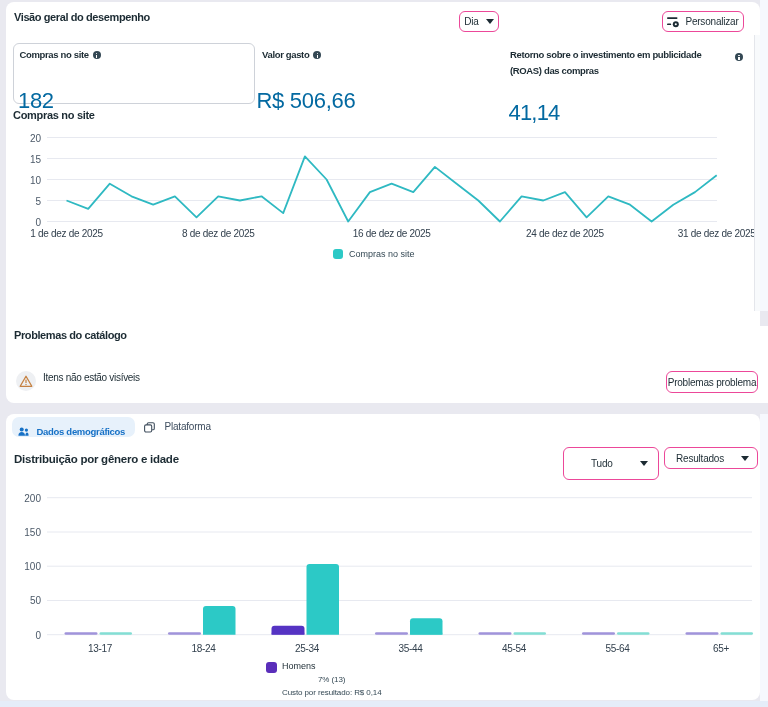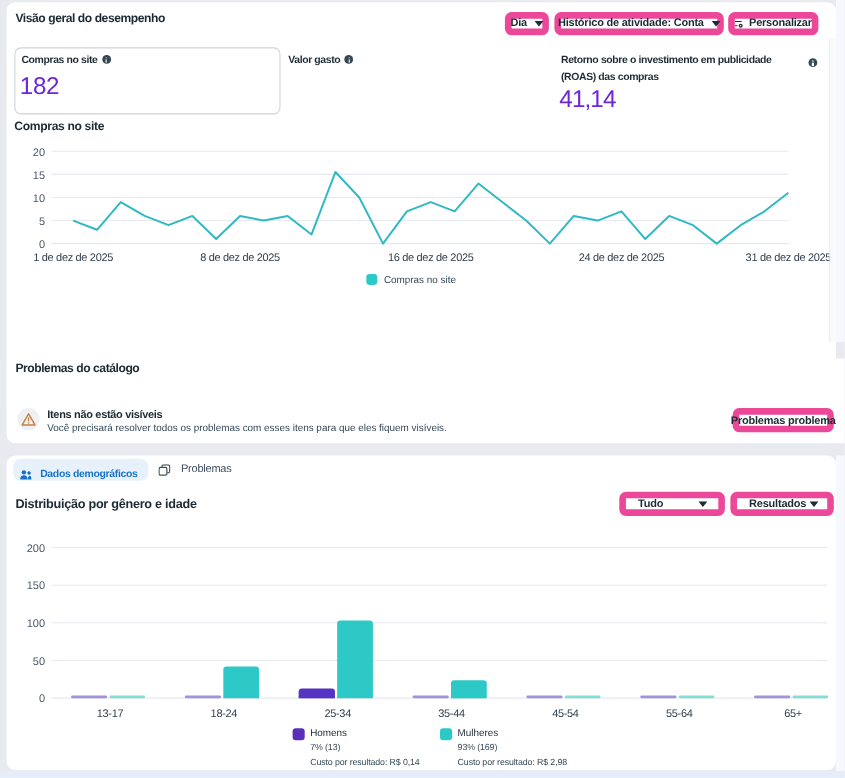--- a/index.html
+++ b/index.html
@@ -4,52 +4,52 @@
 <style>
 * { margin:0; padding:0; box-sizing:border-box; }
 html,body { width:768px; height:707px; overflow:hidden; }
 body { position:relative; background:#e9e9f0; font-family:"Liberation Sans", sans-serif; color:#1c2b33; }
 .card { position:absolute; background:#fff; border-radius:8px; }
 #card1 { left:6px; top:2px; width:754px; height:375px; overflow:hidden; }
 #card2 { left:6px; top:326px; width:762px; height:77px; border-radius:8px 0 0 8px; }
 #card3 { left:6px; top:414px; width:754px; height:286px; overflow:hidden; }
 .strip { position:absolute; background:#f6f8fd; }
 .h1 { position:absolute; font-size:11px; font-weight:bold; letter-spacing:-0.4px; color:#1c2b33; white-space:nowrap; }
-.btn { position:absolute; height:21px; background:#fff; border:6px solid #ec4899; border-radius:6px; font-size:10px; letter-spacing:-0.2px; color:#1c2b33; display:flex; align-items:center; justify-content:center; white-space:nowrap; font-weight:700; }
+.btn { position:absolute; height:21px; background:#fff; border:1px solid #ec4899; border-radius:6px; font-size:10px; letter-spacing:-0.2px; color:#1c2b33; display:flex; align-items:center; justify-content:center; white-space:nowrap; font-weight:400; }
 .caret { width:0; height:0; border-left:4.5px solid transparent; border-right:4.5px solid transparent; border-top:5px solid #1c2b33; display:inline-block; margin-left:7px; }
 .mlabel { position:absolute; font-size:9.5px; font-weight:bold; letter-spacing:-0.35px; color:#1c2b33; white-space:nowrap; line-height:16px; }
-.mval { position:absolute; font-size:22px; line-height:25px; color:#6d28d9; letter-spacing:-0.3px; }
+.mval { position:absolute; font-size:22px; line-height:25px; color:#0369a1; letter-spacing:-0.3px;margin-top:23px; }
 .txt { position:absolute; font-size:9px; color:#344854; white-space:nowrap; }
 .ii { display:inline-block; width:8px; height:8px; background:#344854; border-radius:50%; position:relative; vertical-align:-1px; margin-left:4px; }
 .ii:after { content:""; position:absolute; left:3.2px; top:1.5px; width:1.6px; height:1.6px; background:#fff; border-radius:50%; }
 .ii:before { content:""; position:absolute; left:3.2px; top:3.8px; width:1.6px; height:2.8px; background:#fff; }
 .axis { font-size:10px; fill:#4b5968; font-family:"Liberation Sans", sans-serif; }
 .xaxis { font-size:10px; letter-spacing:-0.3px; fill:#33414e; font-family:"Liberation Sans", sans-serif; }
 </style>
 </head>
 <body>
 
 <div id="card1" class="card">
   <div class="h1" style="left:8px;top:9px;">Visão geral do desempenho</div>
 
   <div class="btn" style="left:453px;top:9px;width:40px;">Dia<span class="caret"></span></div>
-  <div class="btn" style="left:498px;top:9px;width:154px;">Histórico de atividade: Conta<span class="caret"></span></div>
   <div class="btn" style="left:656px;top:9px;width:82px;align-items:center;">
     <svg width="13" height="12" viewBox="0 0 13 12" style="margin-right:5px;">
       <rect x="0" y="1.2" width="10.5" height="1.7" rx="0.85" fill="#1c2b33"></rect>
       <rect x="0" y="7.4" width="4.2" height="1.7" rx="0.85" fill="#1c2b33"></rect>
       <circle cx="8.8" cy="8.2" r="3" fill="#1c2b33"></circle>
       <circle cx="8.8" cy="8.2" r="1.05" fill="#fff"></circle>
     </svg>Personalizar</div>
 
   <div style="position:absolute;left:7px;top:41px;width:242px;height:61px;border:1px solid #ced2d9;border-radius:6px;"></div>
   <div class="mlabel" style="left:13.5px;top:45px;">Compras no site<span class="ii"></span></div>
   <div class="mval" style="left:12px;top:63px;">182</div>
 
   <div class="mlabel" style="left:256px;top:45px;">Valor gasto<span class="ii"></span></div>
+  <div class="mval" style="left:250.5px;top:63px;">R$ 506,66</div>
 
   <div class="mlabel" style="left:504px;top:45px;width:200px;white-space:normal;">Retorno sobre o investimento em publicidade (ROAS) das compras</div>
   <span class="ii" style="position:absolute;left:725px;top:51px;"></span>
   <div class="mval" style="left:502.5px;top:75px;letter-spacing:-0.8px;">41,14</div>
 
   <div class="h1" style="left:7px;top:107px;letter-spacing:-0.3px;">Compras no site</div>
 
   <div style="position:absolute;left:748px;top:33px;width:1px;height:276px;background:#e4e6eb;"></div>
   <div style="position:absolute;left:749px;top:33px;width:5px;height:276px;background:#f8fafc;"></div>
 
@@ -84,45 +84,44 @@
 <div class="strip" style="left:760px;top:414px;width:8px;height:287px;"></div>
 
 <div id="card2" class="card">
   <div class="h1" style="left:8px;top:3px;">Problemas do catálogo</div>
   <div style="position:absolute;left:10px;top:45px;width:20px;height:20px;background:#eef0f3;border-radius:50%;"></div>
   <svg style="position:absolute;left:13px;top:49px;" width="14" height="13" viewBox="0 0 14 13">
     <path d="M7 1.2 L12.8 11.3 L1.2 11.3 Z" fill="none" stroke="#c58142" stroke-width="1.3" stroke-linejoin="round"></path>
     <rect x="6.4" y="4.6" width="1.2" height="3.4" fill="#c58142"></rect>
     <rect x="6.4" y="8.9" width="1.2" height="1.2" fill="#c58142"></rect>
   </svg>
-  <div style="position:absolute;left:37px;top:46px;font-size:10px;font-weight:bold;letter-spacing:-0.3px;white-space:nowrap;">Itens não estão visíveis</div>
-  <div class="txt" style="left:37px;top:57.5px;">Você precisará resolver todos os problemas com esses itens para que eles fiquem visíveis.</div>
+  <div style="position:absolute;left:37px;top:46px;font-size:10px;font-weight:normal;letter-spacing:-0.3px;white-space:nowrap;">Itens não estão visíveis</div>
   <div class="btn" style="left:660px;top:45px;width:92px;height:22px;">Problemas problema</div>
 </div>
 
 <div id="card3" class="card">
 
   <div style="position:absolute;left:5.5px;top:2.5px;width:123px;height:20.5px;background:#e7f1fb;border-radius:7px;display:flex;align-items:flex-end;">
     <svg style="margin-left:6.5px;" width="11" height="10" viewBox="0 0 11 10">
       <circle cx="3.7" cy="2.4" r="2" fill="#1771c6"></circle>
       <path d="M0.4 8.8 C0.4 6.2 1.8 5 3.7 5 C5.6 5 7 6.2 7 8.8 Z" fill="#1771c6"></path>
       <circle cx="8.4" cy="3.1" r="1.6" fill="#1771c6"></circle>
       <path d="M7.1 8.8 C7.6 6.4 8.3 5.6 8.9 5.6 C9.9 5.6 10.6 6.8 10.6 8.8 Z" fill="#1771c6"></path>
     </svg>
     <span style="margin-left:7.5px;font-size:9.5px;font-weight:bold;letter-spacing:-0.3px;color:#1771c6;white-space:nowrap;">Dados demográficos</span>
   </div>
   <svg style="position:absolute;left:138px;top:8px;" width="11" height="11" viewBox="0 0 11 11">
     <path d="M3.2 2.9 V2.1 a1.4 1.4 0 0 1 1.4-1.4 h4.3 a1.4 1.4 0 0 1 1.4 1.4 v4.3 a1.4 1.4 0 0 1 -1.4 1.4 h-0.8" fill="none" stroke="#404f5e" stroke-width="1.1"></path>
     <rect x="0.6" y="2.9" width="7.1" height="7.1" rx="1.4" fill="none" stroke="#404f5e" stroke-width="1.1"></rect>
   </svg>
-  <div style="position:absolute;left:158.5px;top:7px;font-size:10px;letter-spacing:-0.2px;color:#3d4c5e;font-weight:500;">Problemas</div>
+  <div style="position:absolute;left:158.5px;top:7px;font-size:10px;letter-spacing:-0.2px;color:#3d4c5e;font-weight:500;">Plataforma</div>
 
   <div class="h1" style="left:8px;top:39px;font-size:11.5px;letter-spacing:-0.25px;text-align:center;">Distribuição por gênero e idade</div>
 
-  <div class="btn" style="left:557px;top:33px;width:96px;height:22px;justify-content:space-between;padding:0 10px 0 11px;">Tudo<span class="caret" style="margin-left:0;"></span></div>
+  <div class="btn" style="left:557px;top:33px;width:96px;height:33px;justify-content:space-between;padding:0 10px 0 27px;">Tudo<span class="caret" style="margin-left:0;"></span></div>
   <div class="btn" style="left:658px;top:33px;width:94px;height:22px;justify-content:space-between;padding:0 8px 0 11px;">Resultados<span class="caret" style="margin-left:0;"></span></div>
 
   <svg style="position:absolute;left:0;top:66px;" width="752" height="180" viewBox="0 0 752 180">
     <g stroke="#e7e9f0" stroke-width="1">
       <line x1="41" y1="17.7" x2="746" y2="17.7"></line>
       <line x1="41" y1="52" x2="746" y2="52"></line>
       <line x1="41" y1="86.2" x2="746" y2="86.2"></line>
       <line x1="41" y1="120.5" x2="746" y2="120.5"></line>
       <line x1="41" y1="154.7" x2="746" y2="154.7"></line>
     </g>
@@ -157,27 +156,19 @@
     <text class="xaxis" x="404.5" y="172" text-anchor="middle">35-44</text>
     <text class="xaxis" x="508" y="172" text-anchor="middle">45-54</text>
     <text class="xaxis" x="611.5" y="172" text-anchor="middle">55-64</text>
     <text class="xaxis" x="715" y="172" text-anchor="middle">65+</text>
   </svg>
 
   <div style="position:absolute;left:260px;top:247px;display:flex;">
     <div style="width:11px;height:11px;background:#5a2eba;border-radius:3px;margin-right:5px;margin-top:0.5px;"></div>
     <div>
       <div style="font-size:9px;color:#1c2b33;">Homens</div>
-      <div style="font-size:8px;color:#344854;margin-top:4px;letter-spacing:-0.1px;">7% (13)</div>
+      <div style="font-size:8px;color:#344854;margin-top:4px;letter-spacing:-0.1px;margin-left:36px;">7% (13)</div>
       <div style="font-size:8px;color:#344854;margin-top:3.5px;letter-spacing:-0.1px;white-space:nowrap;">Custo por resultado: R$ 0,14</div>
-    </div>
-  </div>
-  <div style="position:absolute;left:394px;top:247px;display:flex;">
-    <div style="width:11px;height:11px;background:#2cc9c6;border-radius:3px;margin-right:5px;margin-top:0.5px;"></div>
-    <div>
-      <div style="font-size:9px;color:#1c2b33;">Mulheres</div>
-      <div style="font-size:8px;color:#344854;margin-top:4px;letter-spacing:-0.1px;">93% (169)</div>
-      <div style="font-size:8px;color:#344854;margin-top:3.5px;letter-spacing:-0.1px;white-space:nowrap;">Custo por resultado: R$ 2,98</div>
     </div>
   </div>
 </div>
 
 <div style="position:absolute;left:0;top:700.5px;width:768px;height:6.5px;background:#e5edf9;"></div>
 
 </body></html>

